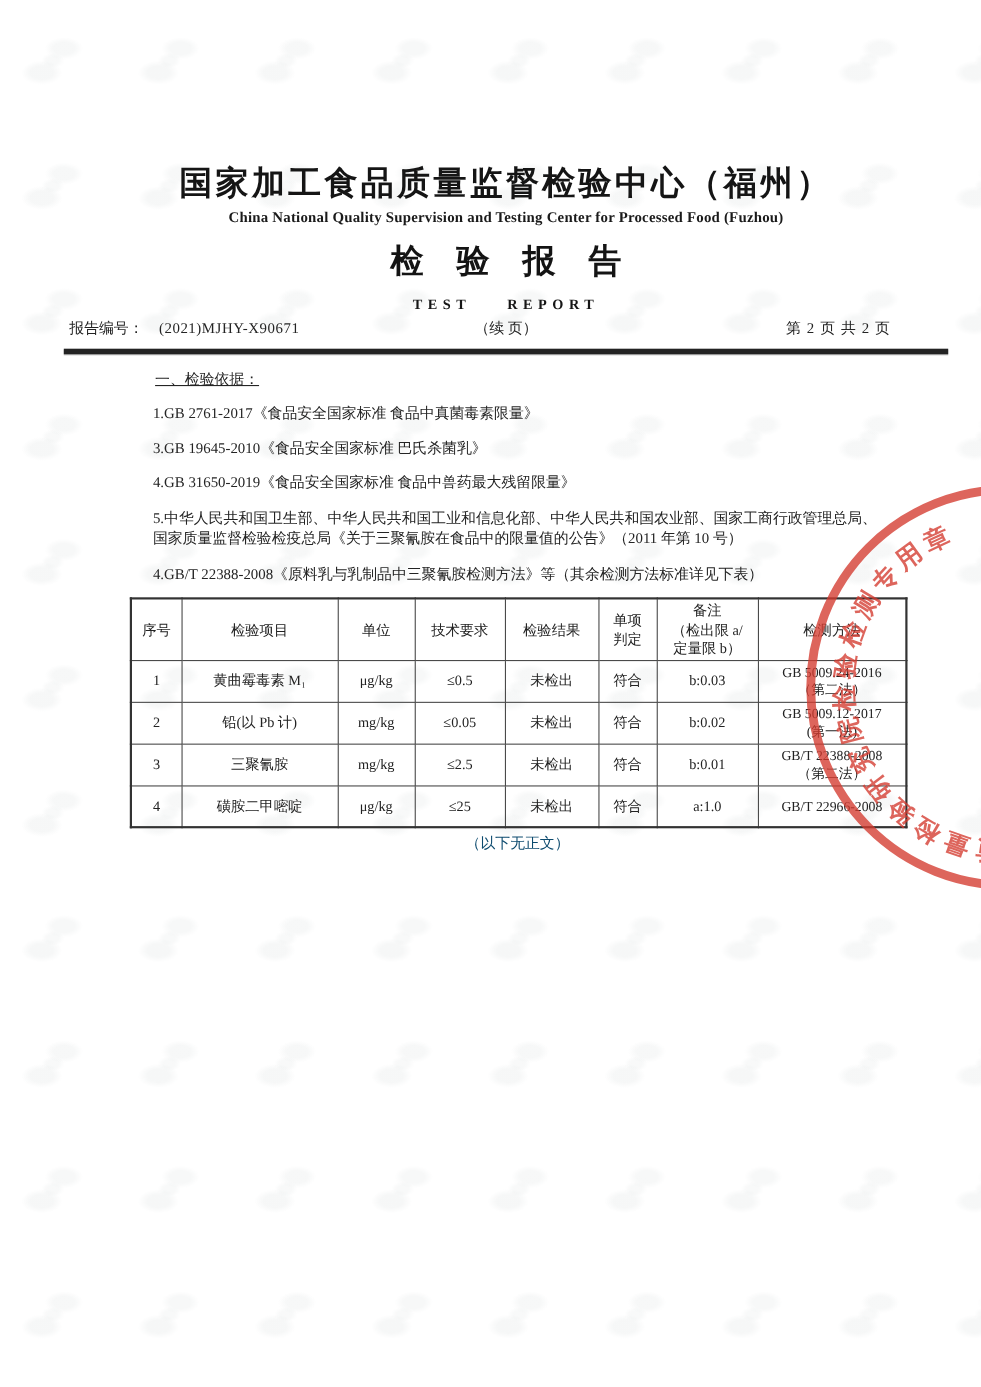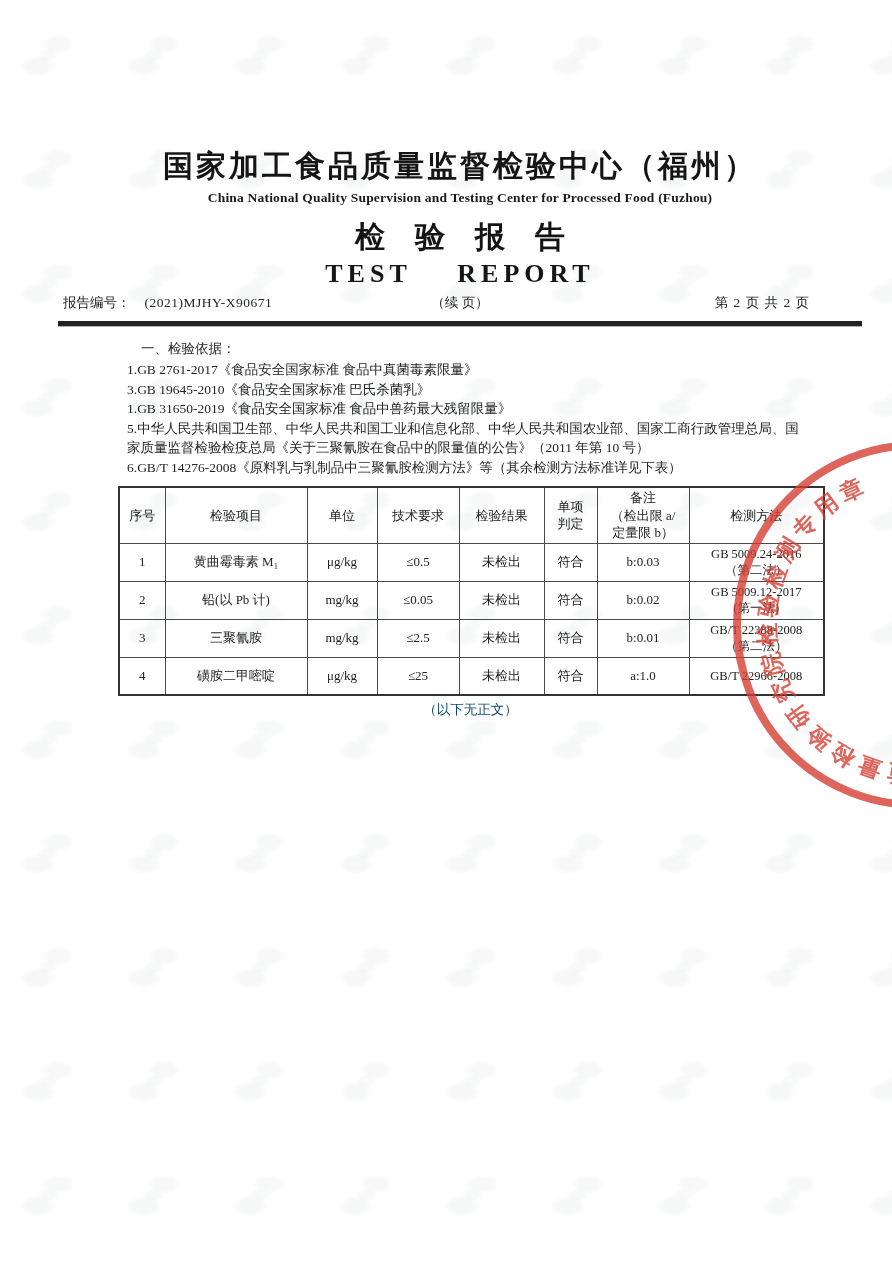--- a/index.html
+++ b/index.html
@@ -30,37 +30,37 @@
   .center-name-en{
     margin-top:3px;text-align:center;
     font-size:13.5px;font-weight:bold;color:#1a1a1a;letter-spacing:0.2px;
   }
   .report-title-zh{
     margin-top:11px;text-align:center;
     font-family:"Liberation Sans","DejaVu Sans",sans-serif;
     font-size:30px;font-weight:bold;letter-spacing:30px;text-indent:30px;color:#141414;
   }
   .report-title-en{
-    margin-top:1px;text-align:center;
-    font-size:26px;font-weight:bold;letter-spacing:5px;white-space:pre;color:#161616;
+    margin-top:11px;text-align:center;
+    font-size:13px;font-weight:bold;letter-spacing:5px;white-space:pre;color:#161616;
   }
   .meta-row{
     position:relative;margin-top:5px;height:20px;font-size:13.5px;color:#242424;
   }
   .meta-left{position:absolute;left:35px;top:0;}
   .meta-left .no-value{margin-left:14px;letter-spacing:0.5px;}
   .meta-center{position:absolute;left:0;right:0;top:0;text-align:center;}
   .meta-right{position:absolute;right:82px;top:0;letter-spacing:1px;}
   .header-rule{
     margin:7px 30px 0 30px;height:5px;background:#232323;
     box-shadow:0 1px 0 rgba(40,40,40,0.35);
   }
-  .basis-heading{margin:14px 0 2px 113px;font-size:13.5px;color:#242424;}
+  .basis-heading{margin:14px 0 12px 113px;font-size:13.5px;color:#242424;text-decoration:underline;}
   .basis-list{margin:0 80px 0 99px;font-size:13.5px;line-height:19.5px;color:#242424;}
-  .basis-list p{margin:0;}
+  .basis-list p{margin:12px;}
   .results-heading{margin:2px 0 0 113px;font-size:13.5px;color:#242424;}
   table.results{
     margin:9px 0 0 90px;border-collapse:collapse;table-layout:fixed;width:705px;
     font-size:13px;color:#222;
   }
   table.results th,table.results td{
     border:1px solid #4a4a4a;text-align:center;vertical-align:middle;
     padding:1px 3px;overflow:hidden;
   }
   table.results{border:2px solid #333;}
@@ -98,23 +98,23 @@
       <span class="meta-center">（续 页）</span>
       <span class="meta-right">第 2 页  共 2 页</span>
     </div>
 
     <div class="header-rule"></div>
 
     <div class="basis-heading">一、检验依据：</div>
     <div class="basis-list">
       <p>1.GB 2761-2017《食品安全国家标准 食品中真菌毒素限量》</p>
       <p>3.GB 19645-2010《食品安全国家标准 巴氏杀菌乳》</p>
-      <p>1.GB 31650-2019《食品安全国家标准 食品中兽药最大残留限量》</p>
+      <p>4.GB 31650-2019《食品安全国家标准 食品中兽药最大残留限量》</p>
       <p>5.中华人民共和国卫生部、中华人民共和国工业和信息化部、中华人民共和国农业部、国家工商行政管理总局、国家质量监督检验检疫总局《关于三聚氰胺在食品中的限量值的公告》（2011 年第 10 号）</p>
-      <p>6.GB/T 14276-2008《原料乳与乳制品中三聚氰胺检测方法》等（其余检测方法标准详见下表）</p>
+      <p>4.GB/T 22388-2008《原料乳与乳制品中三聚氰胺检测方法》等（其余检测方法标准详见下表）</p>
     </div>
 
     <table class="results">
       <colgroup>
         <col style="width:46px">
           <col style="width:142px">
           <col style="width:70px">
           <col style="width:82px">
         <col style="width:85px">
           <col style="width:53px">

